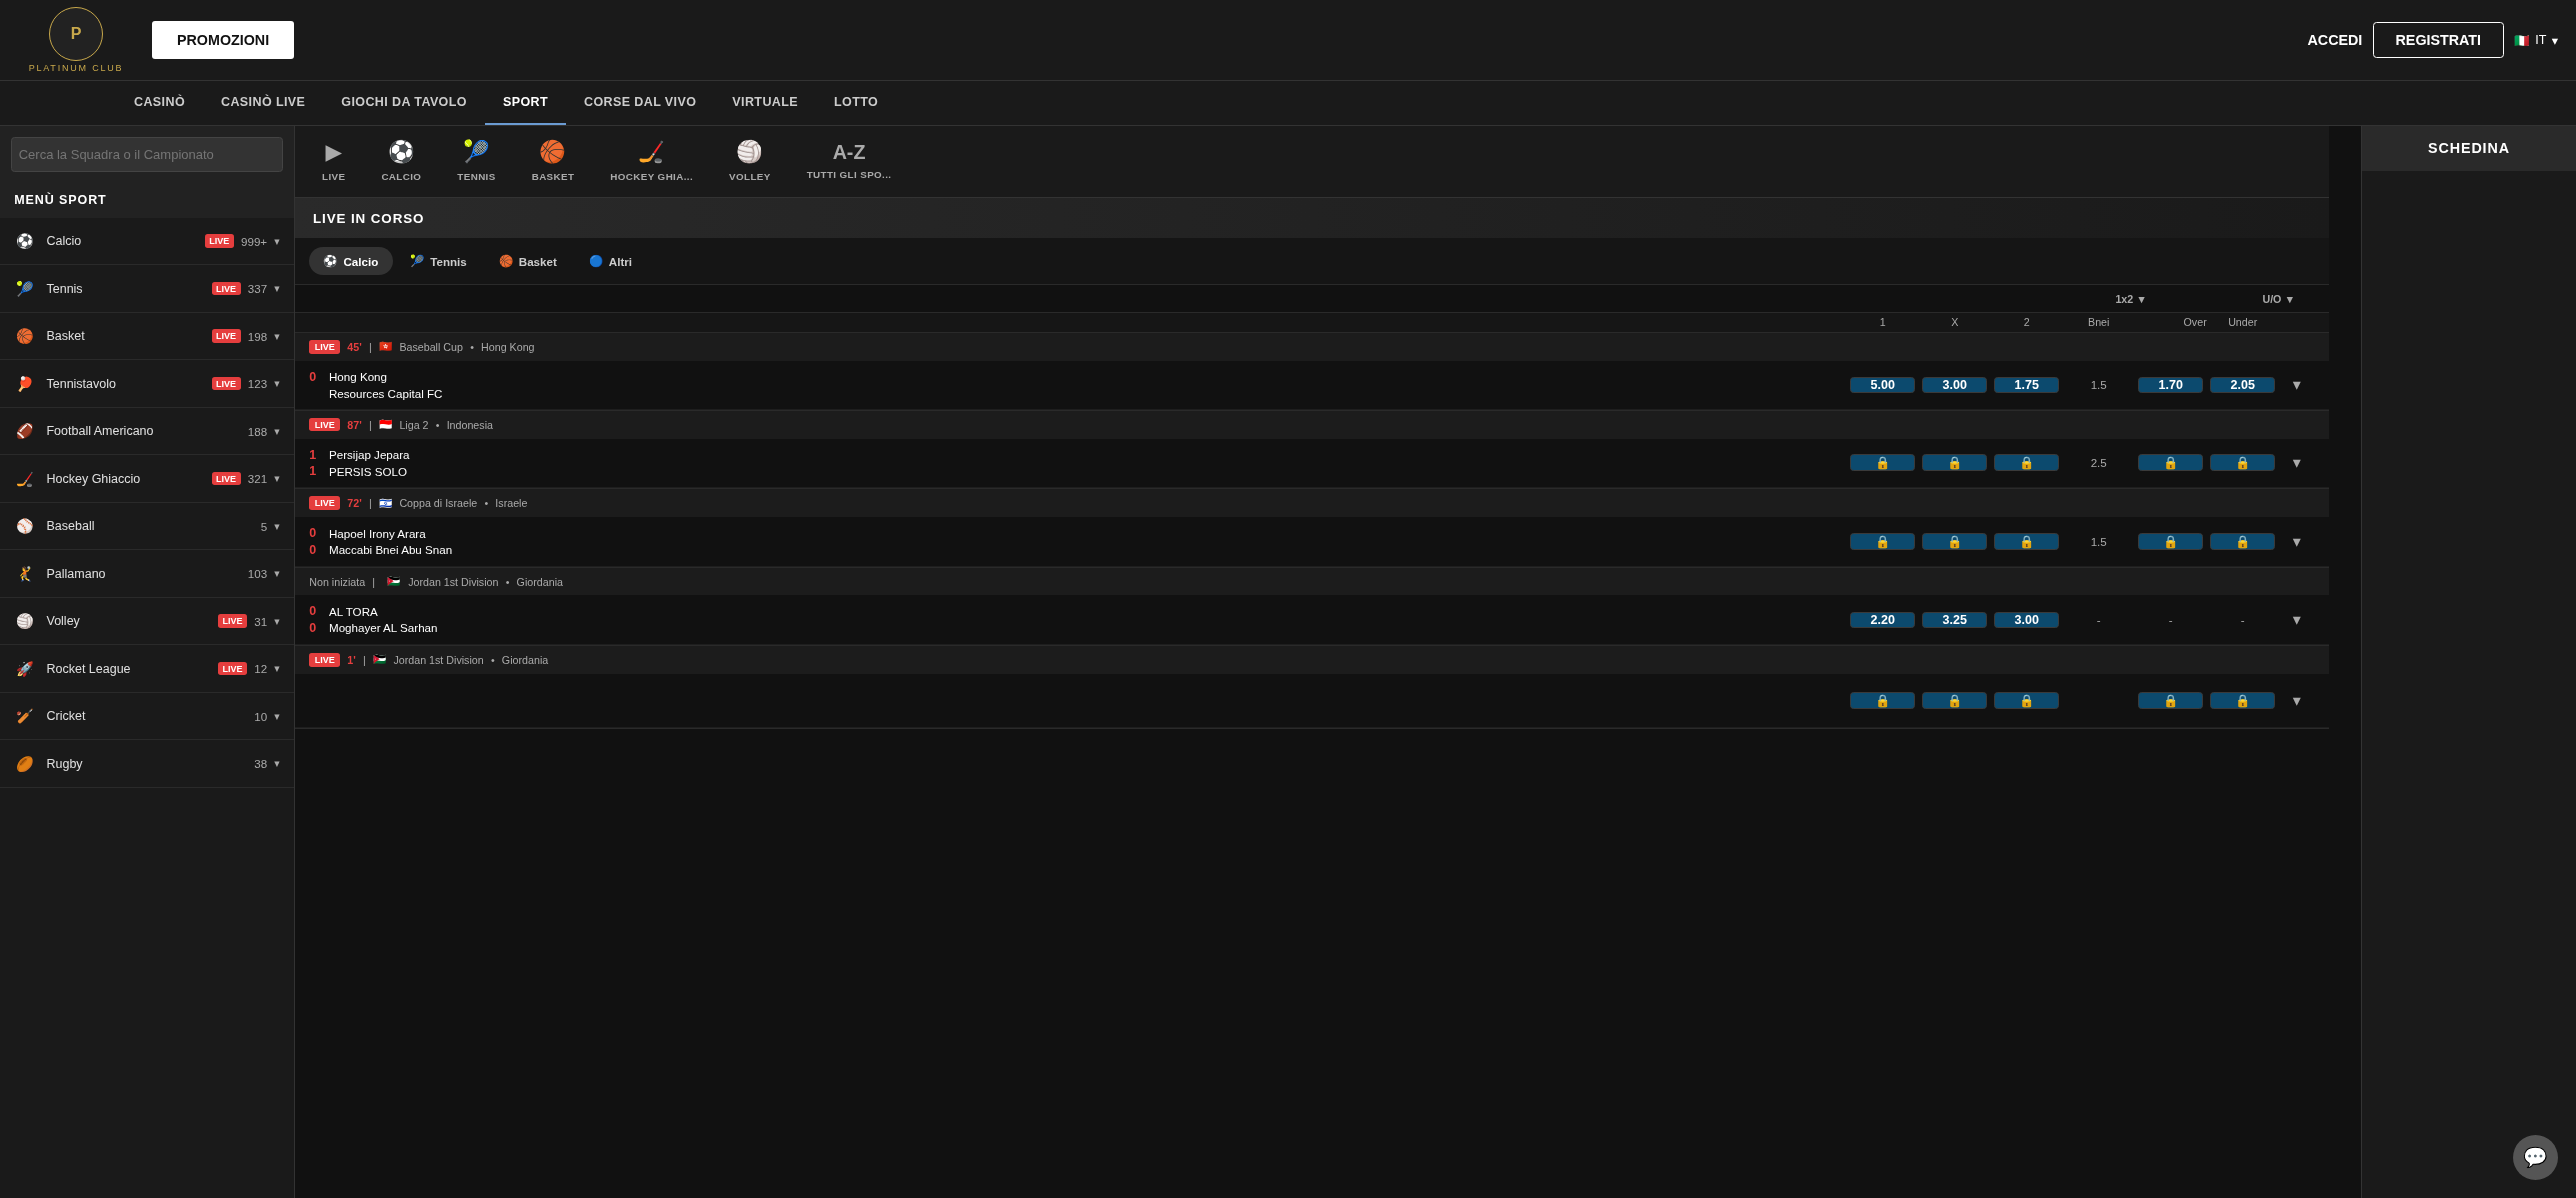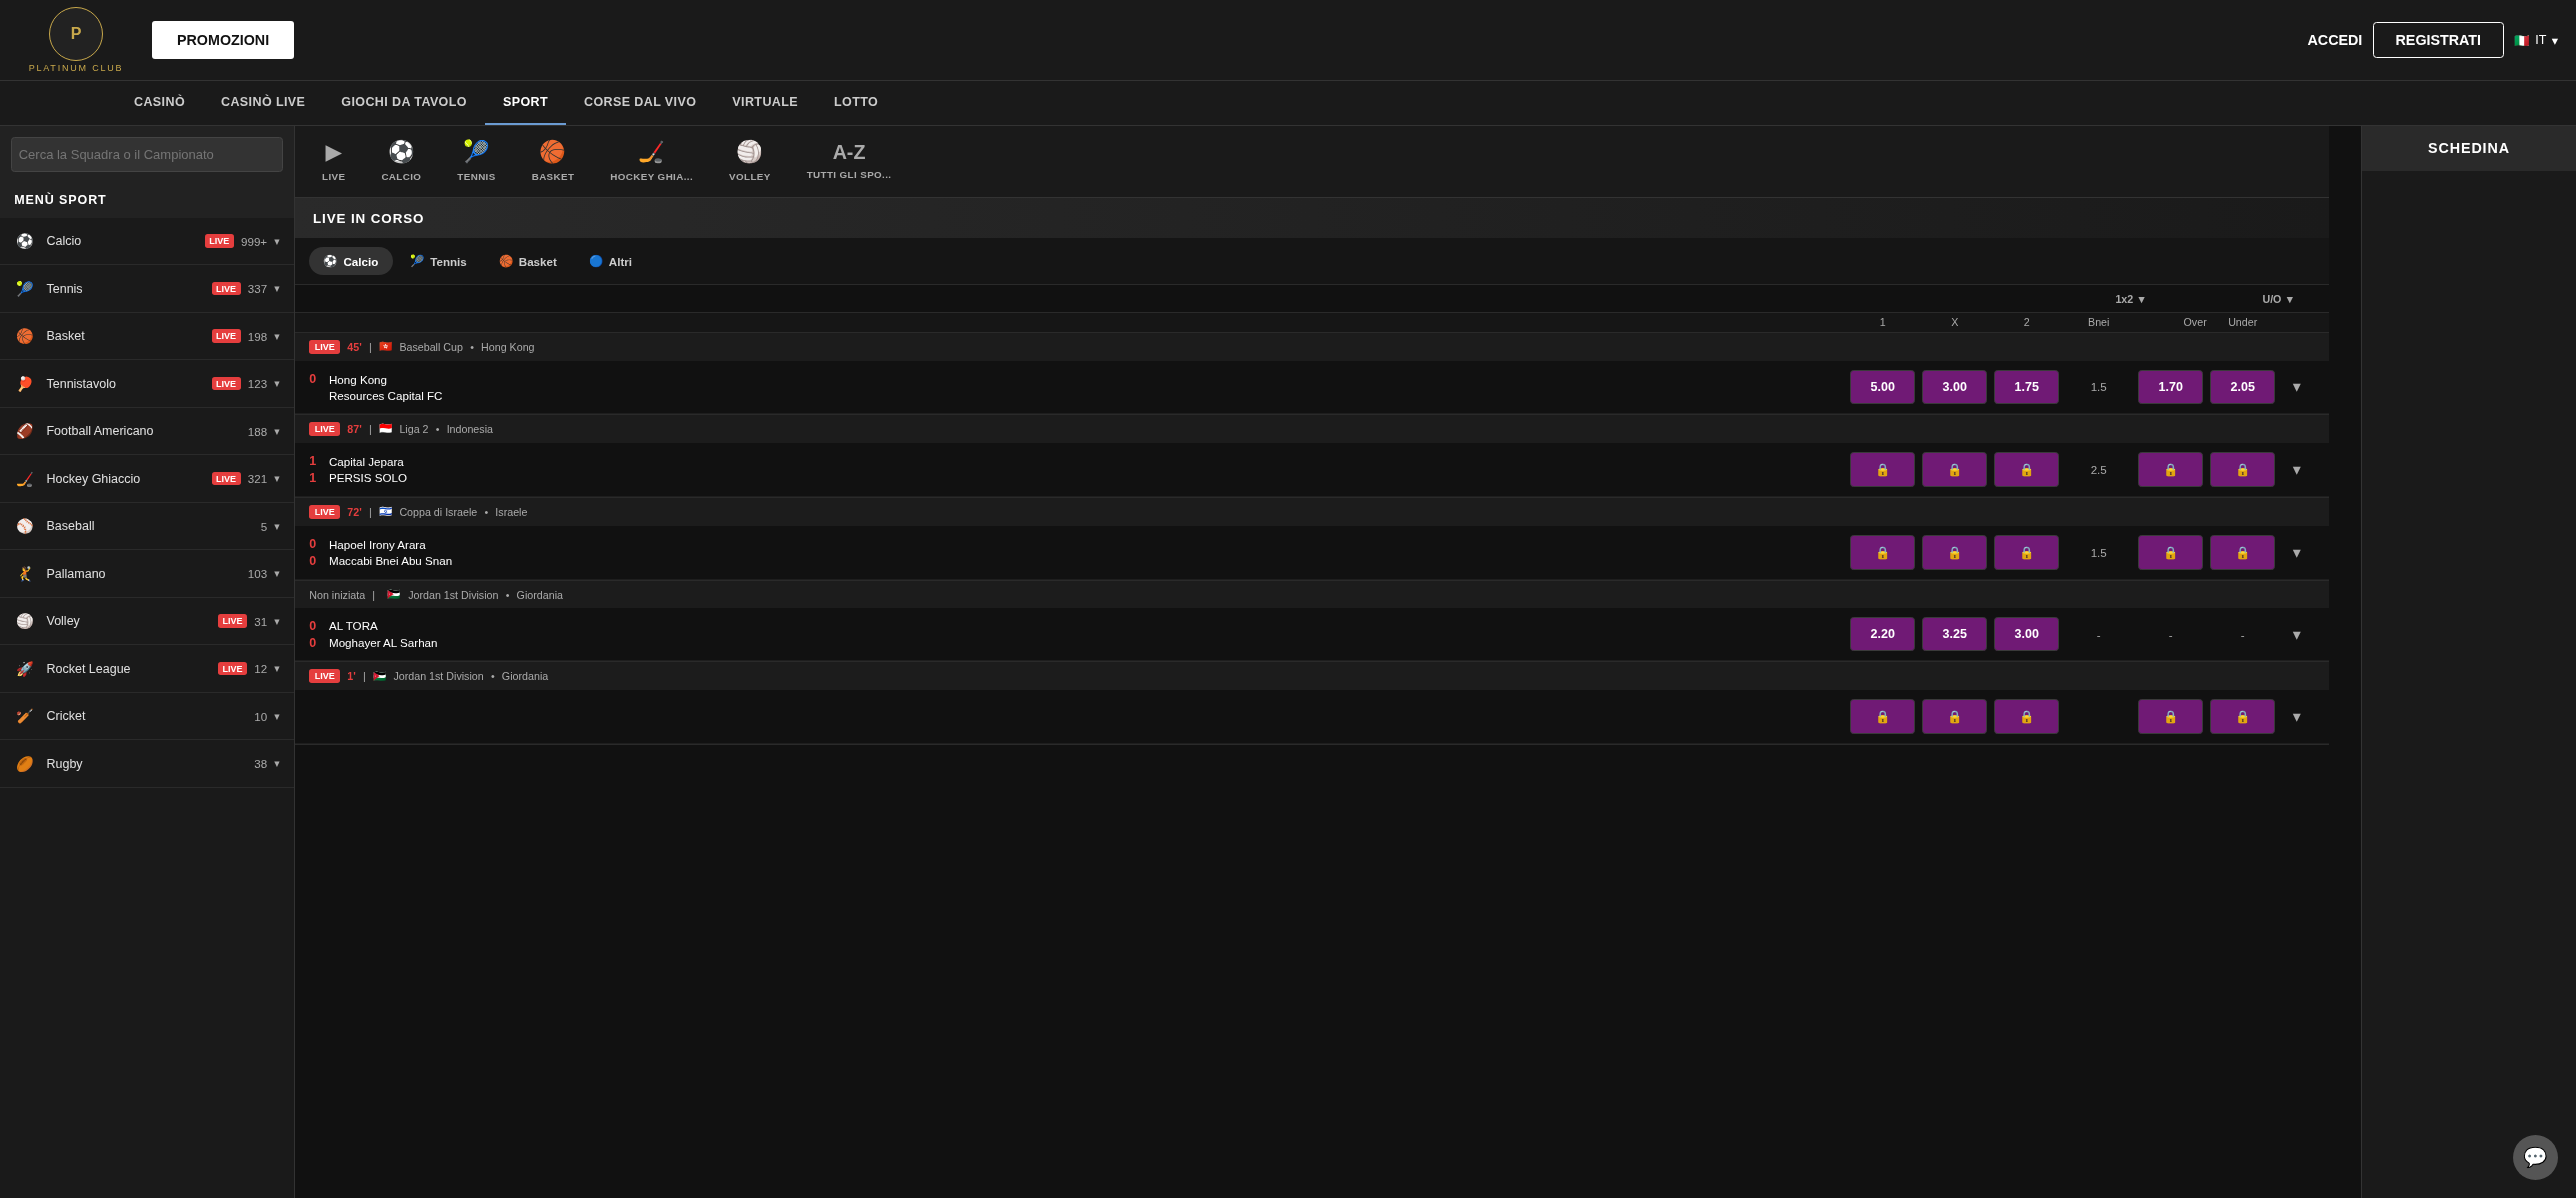--- a/index.html
+++ b/index.html
@@ -56,21 +56,21 @@
 
     
     .odds-table { width: 100%; }
     .table-header { display: grid; grid-template-columns: 1fr 72px 72px 72px 72px 72px 72px 36px; padding: 7.2px 14.3px; color: #aaa; font-size: 10.7px; font-weight: bold; border-bottom: 0.9px solid #2a2a2a; }
 
     .match-section { border-bottom: 0.9px solid #2a2a2a; }
     .match-league { display: flex; align-items: center; gap: 7.2px; padding: 7.2px 14.3px; background: #1c1c1c; font-size: 10.7px; color: #aaa; }
     .live-tag { background: #e53e3e; color: #fff; font-size: 9px; font-weight: bold; padding: 1.8px 5.4px; border-radius: 2.7px; }
     .match-time { color: #e53e3e; font-size: 10.7px; font-weight: bold; }
 
-    .odds-btn { background: #701a75; border: 0.9px solid #3a3a3a; color: #fff; padding: 9px; text-align: center; border-radius: 3.6px; cursor: pointer; font-size: 12.5px; font-weight: bold; }
+    .odds-btn { background: #0c4a6e; border: 0.9px solid #3a3a3a; color: #fff; text-align: center; border-radius: 3.6px; cursor: pointer; font-size: 12.5px; font-weight: bold; }
     .odds-btn.locked { display: flex; align-items: center; justify-content: center; }
 
     
     .schedina { width: 215px; min-width: 215px; background: #1a1a1a; border-left: 0.9px solid #333; margin-left: 32px; }
     .schedina-header { background: #2a2a2a; padding: 14.3px; text-align: center; font-size: 14.3px; font-weight: bold; letter-spacing: 0.9px; }
     .schedina-body { padding: 18px; font-size: 11.6px; color: #aaa; text-align: center; line-height: 1.6; }
 
     
     .chat-btn { position: fixed; bottom: 18px; right: 18px; width: 45px; height: 45px; background: #555; border-radius: 50%; display: flex; align-items: center; justify-content: center; cursor: pointer; font-size: 19.7px; color: #fff; z-index: 999; }
 
@@ -320,21 +320,21 @@
           <span>|</span>
           <span>🇮🇩</span>
           <span>Liga 2</span>
           <span>•</span>
           <span>Indonesia</span>
         </div>
         <div style="display:flex; padding:9px 14.3px; align-items:center; border-bottom:0.9px solid #1e1e1e;">
           <div style="flex:1;">
             <div style="display:flex; align-items:center; gap:7.2px; margin-bottom:2.7px;">
               <span style="color:#e53e3e; font-weight:bold; min-width:12.5px;">1</span>
-              <span style="font-size:11.6px; color:#fff;">Capital Jepara</span>
+              <span style="font-size:11.6px; color:#fff;">Persijap Jepara</span>
             </div>
             <div style="display:flex; align-items:center; gap:7.2px;">
               <span style="color:#e53e3e; font-weight:bold; min-width:12.5px;">1</span>
               <span style="font-size:11.6px; color:#fff;">PERSIS SOLO</span>
             </div>
           </div>
           <div style="width:72px; padding:0 3.6px;">
               <div class="odds-btn locked">
                 <span class="lock-icon"></span>
               </div>

